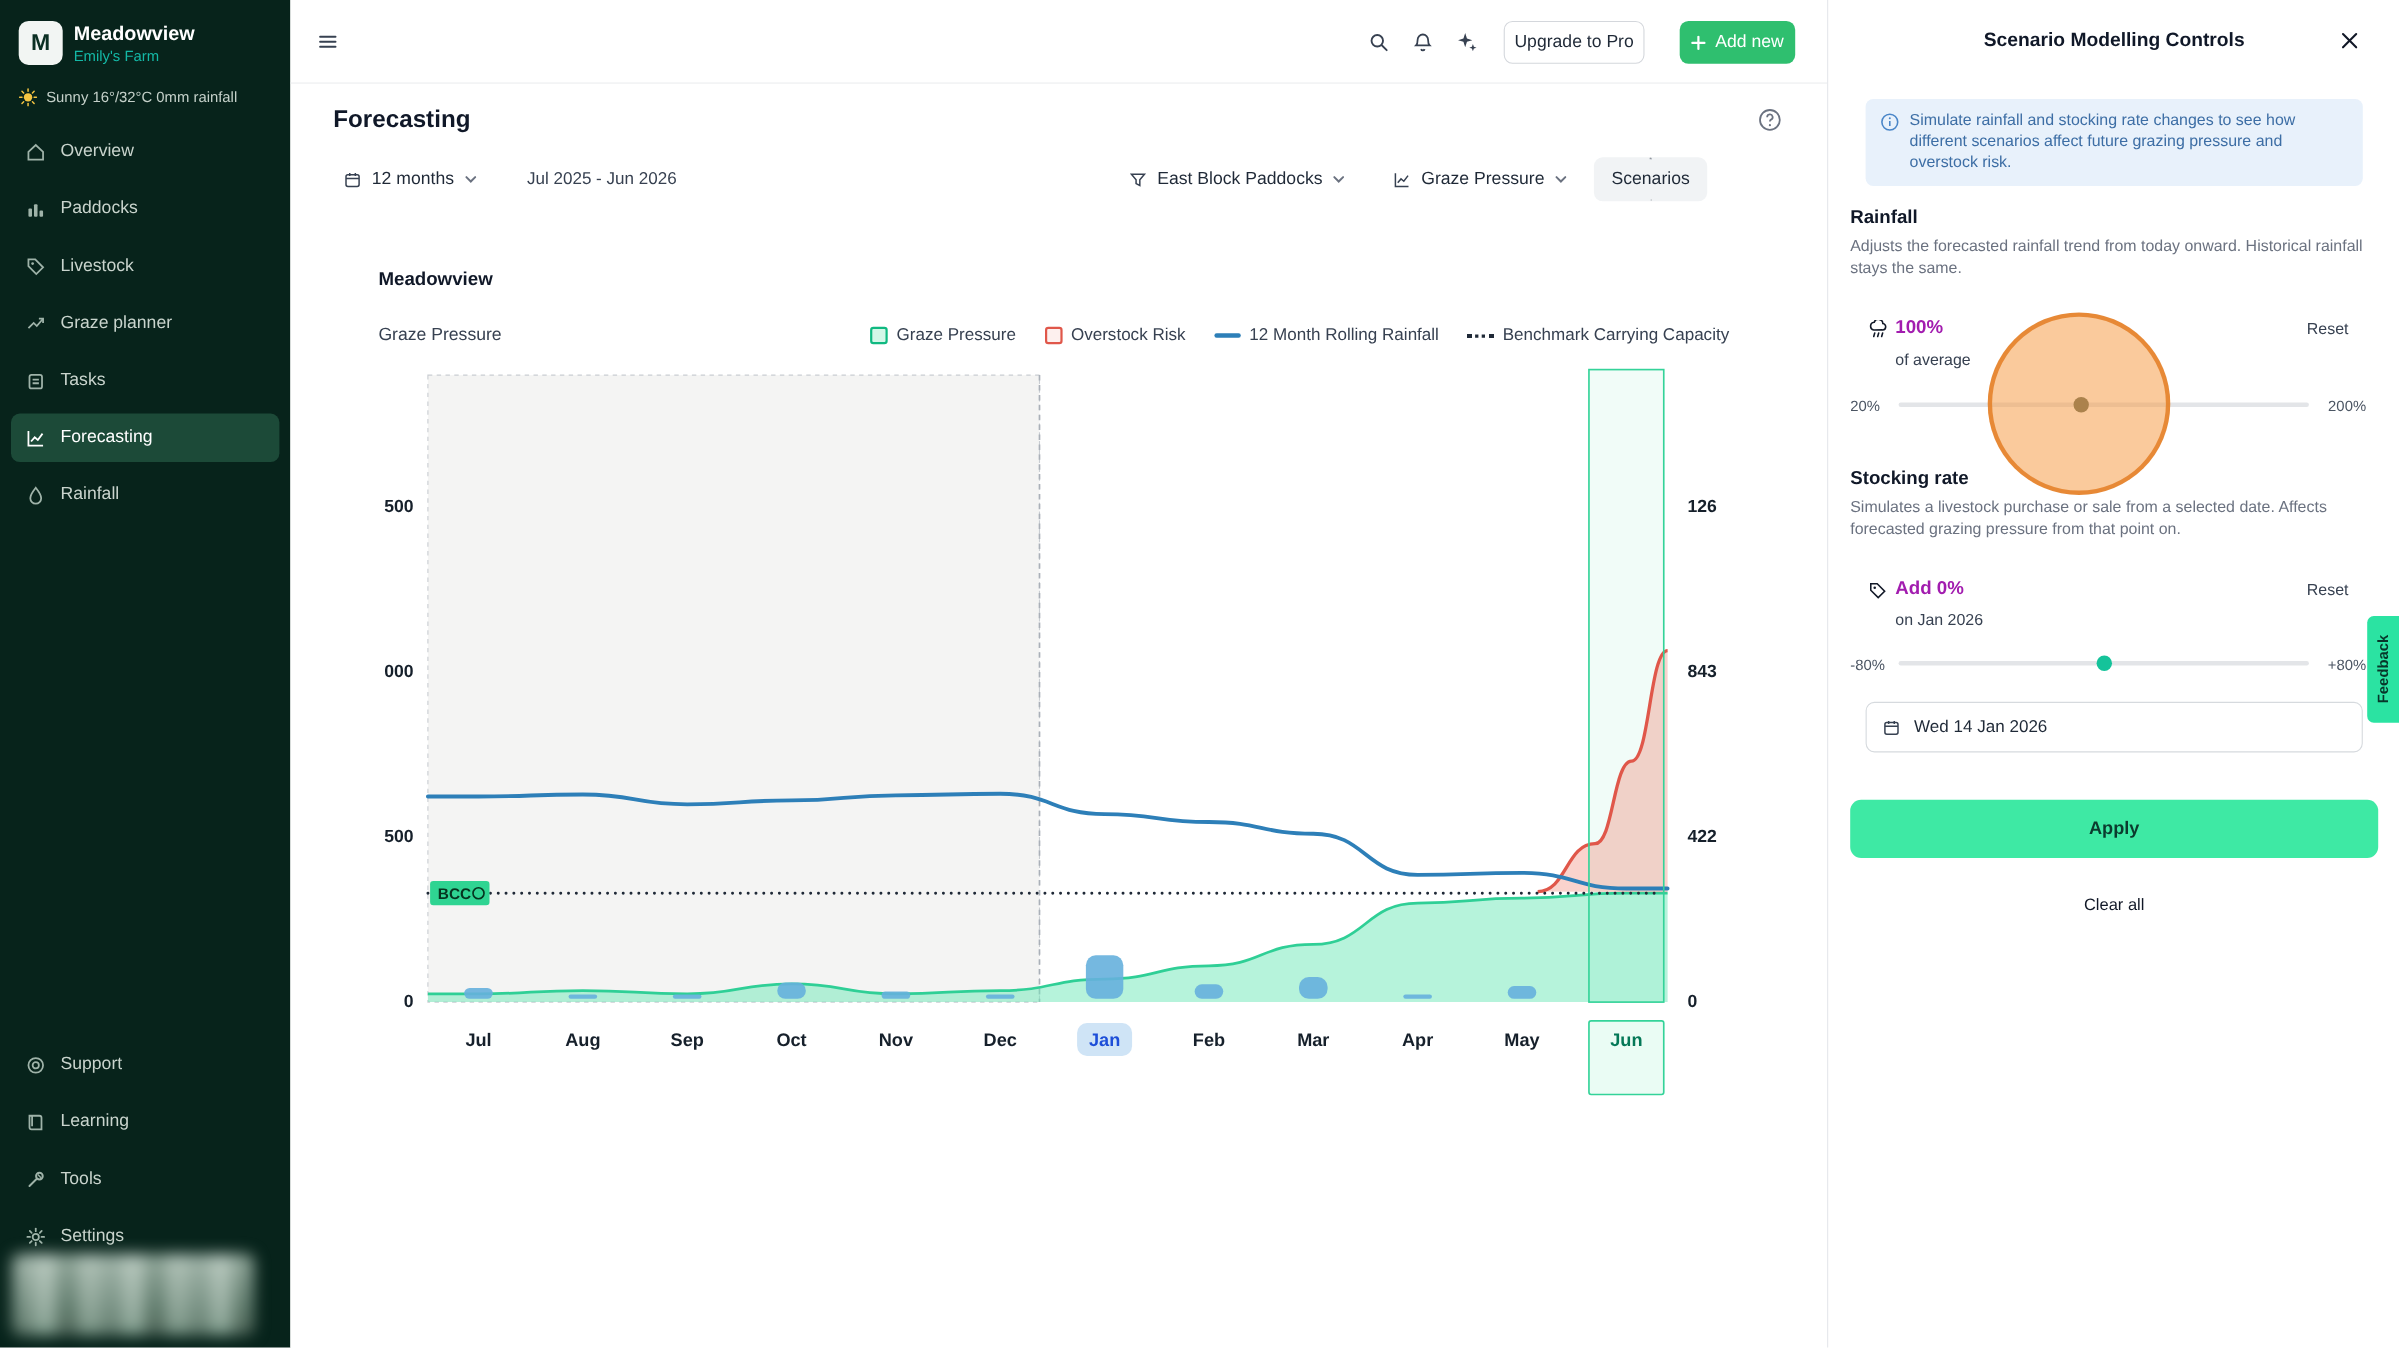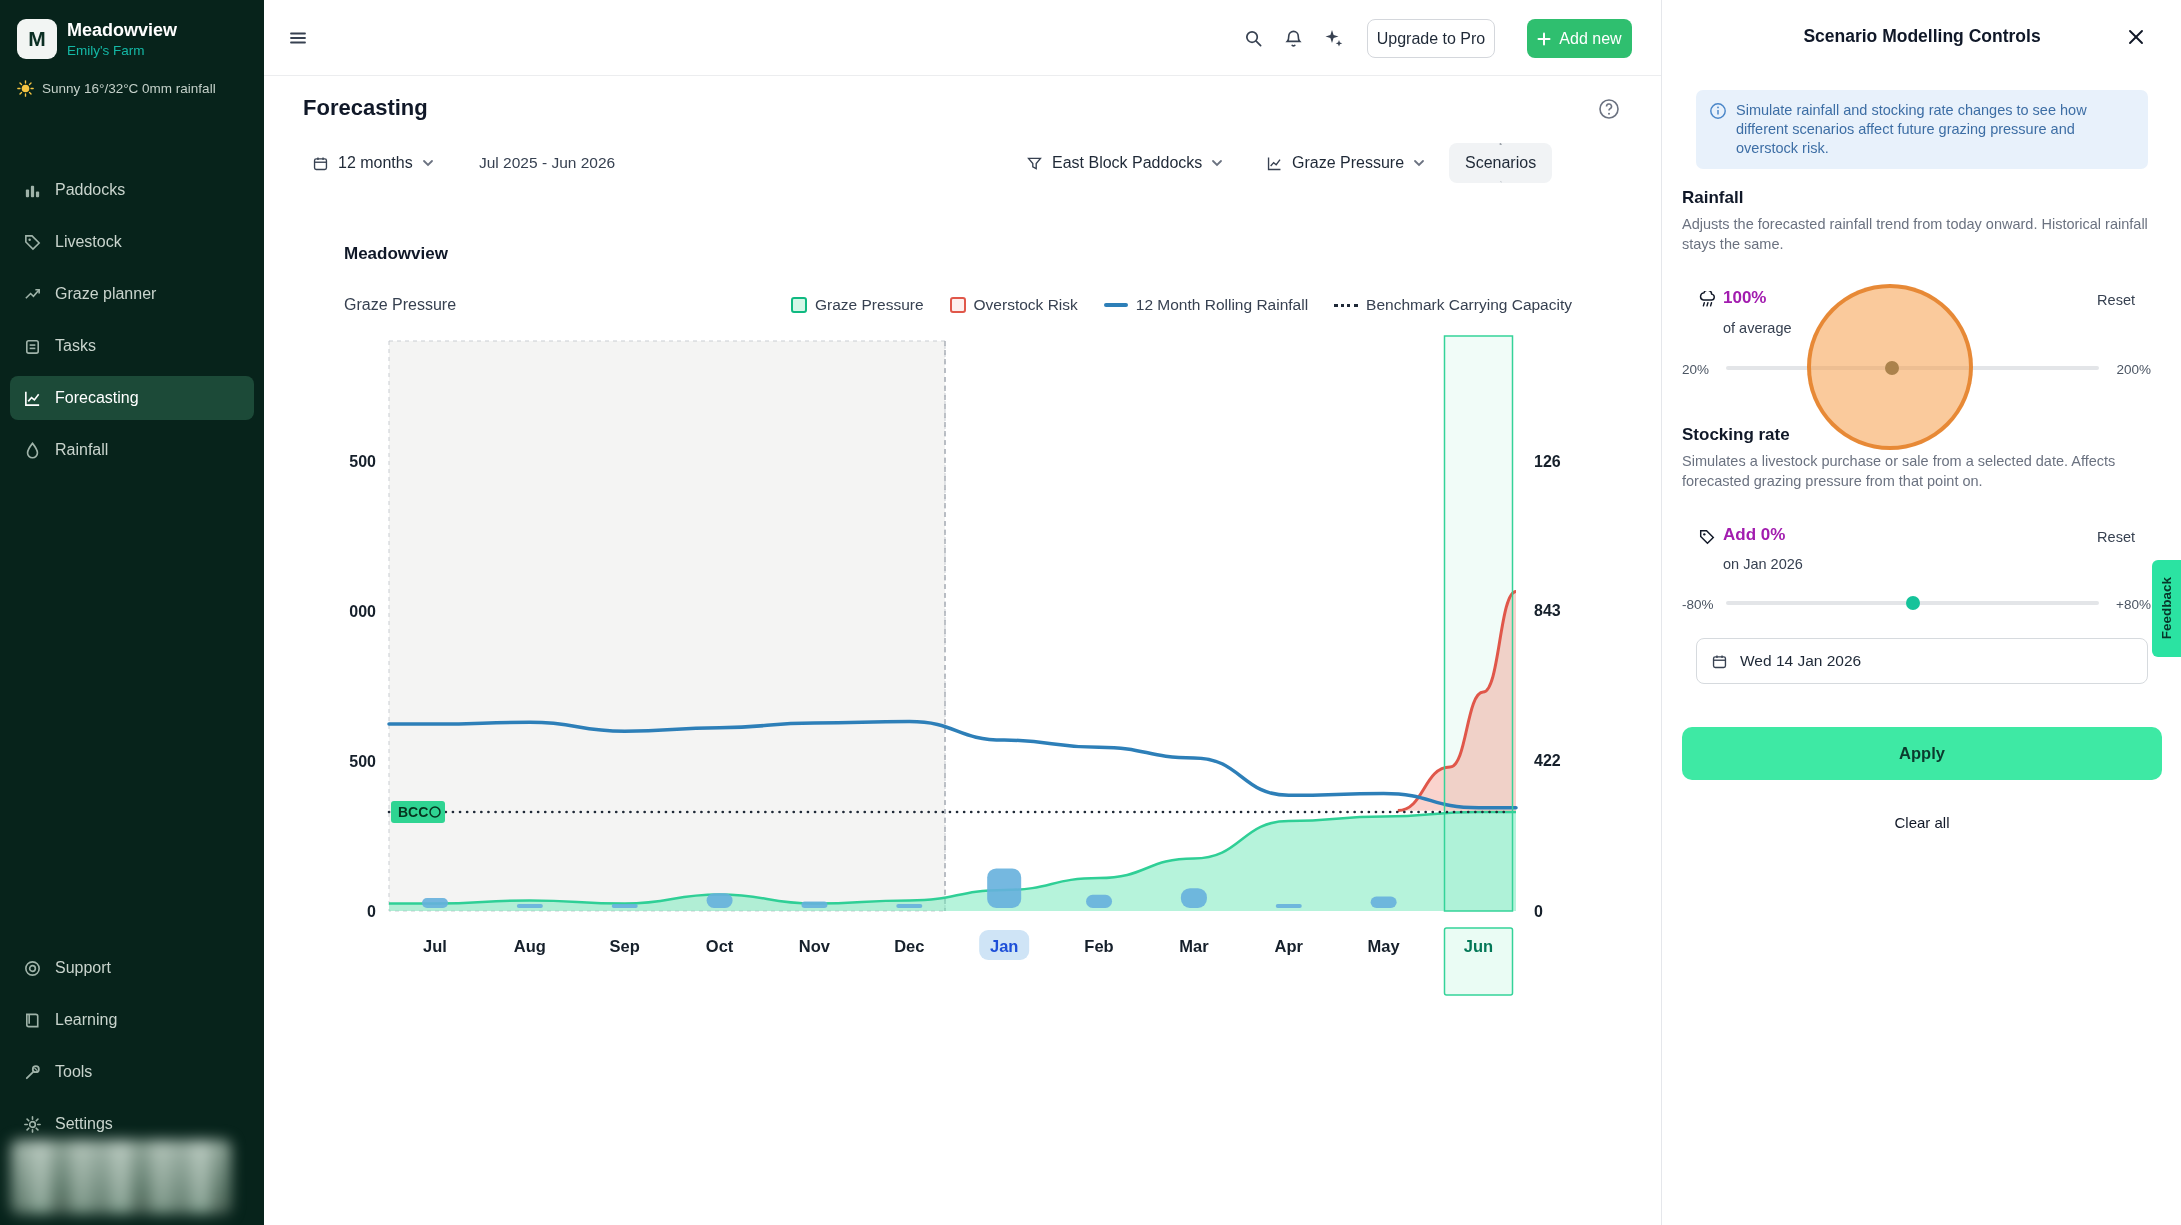--- a/index.html
+++ b/index.html
@@ -110,20 +110,26 @@
           <line x1="16.5" y1="10" x2="19" y2="10"></line>
         <line x1="3.5" y1="3.5" x2="5.3" y2="5.3"></line>
           <line x1="14.7" y1="14.7" x2="16.5" y2="16.5"></line>
         <line x1="3.5" y1="16.5" x2="5.3" y2="14.7"></line>
           <line x1="14.7" y1="5.3" x2="16.5" y2="3.5"></line>
       </g>
     </svg>
     <span>Sunny 16°/32°C 0mm rainfall</span>
   </div>
 
+  <div class="nav-item" style="top:116px">
+    <svg width="19" height="19" viewBox="0 0 20 20" fill="none" stroke="#9fb3a9" stroke-width="1.7">
+        <path d="M3 9.5 L10 3 L17 9.5 V17 H3 Z"></path>
+      </svg>
+    <span>Overview</span>
+  </div>
   <div class="nav-item" style="top:168px">
     <svg width="19" height="19" viewBox="0 0 20 20" fill="#9fb3a9">
         <rect x="3" y="9" width="3.4" height="8" rx="1"></rect>
         <rect x="8.3" y="5" width="3.4" height="12" rx="1"></rect>
         <rect x="13.6" y="11" width="3.4" height="6" rx="1"></rect>
       </svg>
     <span>Paddocks</span>
   </div>
   <div class="nav-item" style="top:220px">
     <svg width="19" height="19" viewBox="0 0 20 20" fill="none" stroke="#9fb3a9" stroke-width="1.7">

